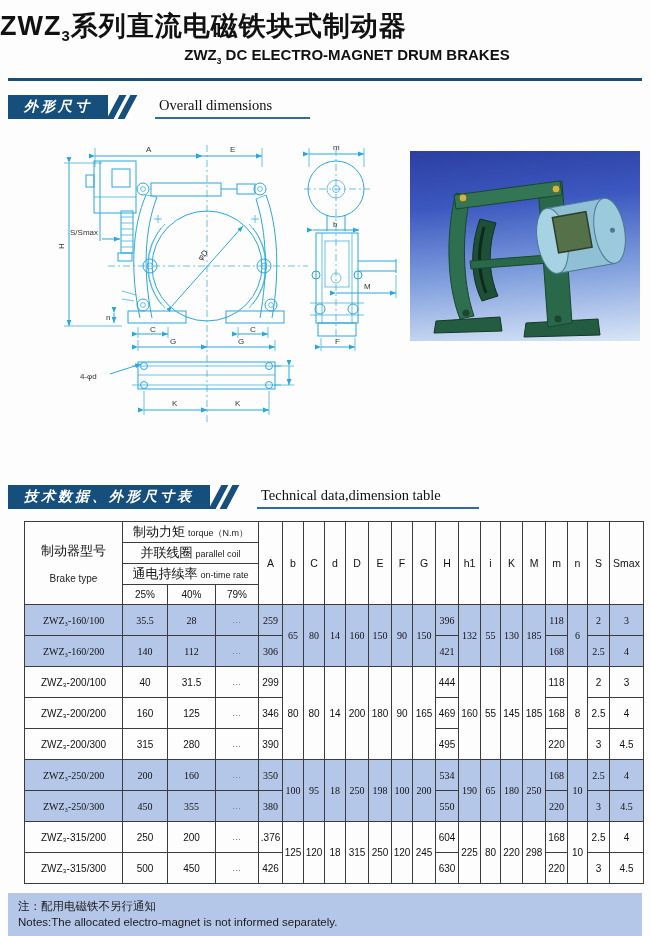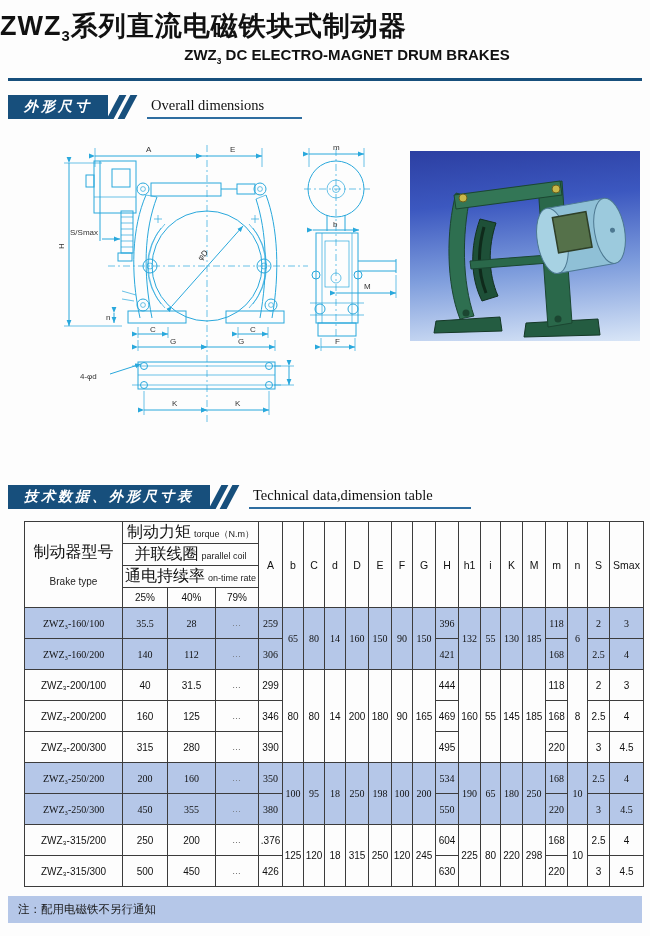--- a/index.html
+++ b/index.html
@@ -12,41 +12,41 @@
   .page-title .sub,.page-subtitle .sub{font-size:0.55em;vertical-align:sub;}
   .page-subtitle{text-align:center;font-weight:bold;font-size:15px;margin:2px 0 0;padding-left:44px;}
   .rule{height:3px;background:#174f7c;margin:12px 8px 0;}
   
   .sec{display:flex;align-items:flex-end;margin:14px 0 0 8px;height:24px;}
   .sec-box{background:#174f7c;color:#fff;font-weight:bold;font-style:italic;
     font-size:14px;letter-spacing:3px;padding:3px 16px 4px;line-height:17px;}
   .sec-sl{width:7px;height:24px;background:#174f7c;transform:skewX(-28deg);margin-left:5px;}
   .sec-sl.s2{margin-left:4px;}
   .sec-en{font-family:"Liberation Serif",serif;font-size:14.5px;color:#101010;
-    margin-left:16px;border-bottom:2px solid #2e6da0;padding:0 38px 3px 4px;}
+    margin-left:24px;border-bottom:2px solid #2e6da0;padding:0 38px 3px 4px;}
   
   .figure{position:relative;height:348px;margin-top:4px;}
   .drawing{position:absolute;left:10px;top:0;}
   .dline{stroke:#29a8dc;stroke-width:1;fill:none;}
   .dthin{stroke:#29a8dc;stroke-width:0.7;fill:none;}
   .ddash{stroke:#29a8dc;stroke-width:0.7;fill:none;stroke-dasharray:7 3 2 3;}
   .dlabel{fill:#333;font-size:8px;font-family:"Liberation Sans",sans-serif;}
   .photo{position:absolute;left:410px;top:28px;width:230px;height:190px;
     background:linear-gradient(175deg,#2c3fa2 0%,#3c58c0 28%,#7d9cdc 62%,#d9e6f7 100%);}
   
   table.spec{border-collapse:collapse;table-layout:fixed;width:619px;margin:12px 0 0 24px;
     font-size:10px;}
   table.spec td,table.spec th{border:1px solid #3c3c3c;text-align:center;vertical-align:middle;
     padding:0;font-weight:normal;overflow:hidden;}
   table.spec{border:1.5px solid #333;}
   .hrow1,.hrow2,.hrow3{height:21px;}
   .hrow4{height:20px;}
   td.data{height:30px;}
   tr.hl td{background:#b5c7e8;font-family:Liberation Serif, serif;}
-  .cn{font-size:16px;}
+  .cn{font-size:13px;}
   .en{font-size:9px;color:#222;}
   .bt-head .cn{display:block;margin-bottom:13px;}
   .bt-head .en{display:block;font-size:10px;}
   .dots{color:#666;font-size:9px;letter-spacing:1px;}
   .dimhead{font-size:10.5px;}
   
   .note{background:#b5c7e8;margin:9px 8px 0;padding:5px 10px 6px;font-size:11.5px;line-height:16px;color:#1a1a1a;}
 </style>
 </head>
 <body>
@@ -477,13 +477,14 @@
     <td class="data">630</td>
     <td class="data">220</td>
     <td class="data">3</td>
     <td class="data">4.5</td>
   </tr>
 </tbody>
   </table>
 
 <div class="note">
   <div>注：配用电磁铁不另行通知</div>
+  <div>Notes:The allocated electro-magnet is not informed separately.</div>
 </div>
 
 </body></html>

